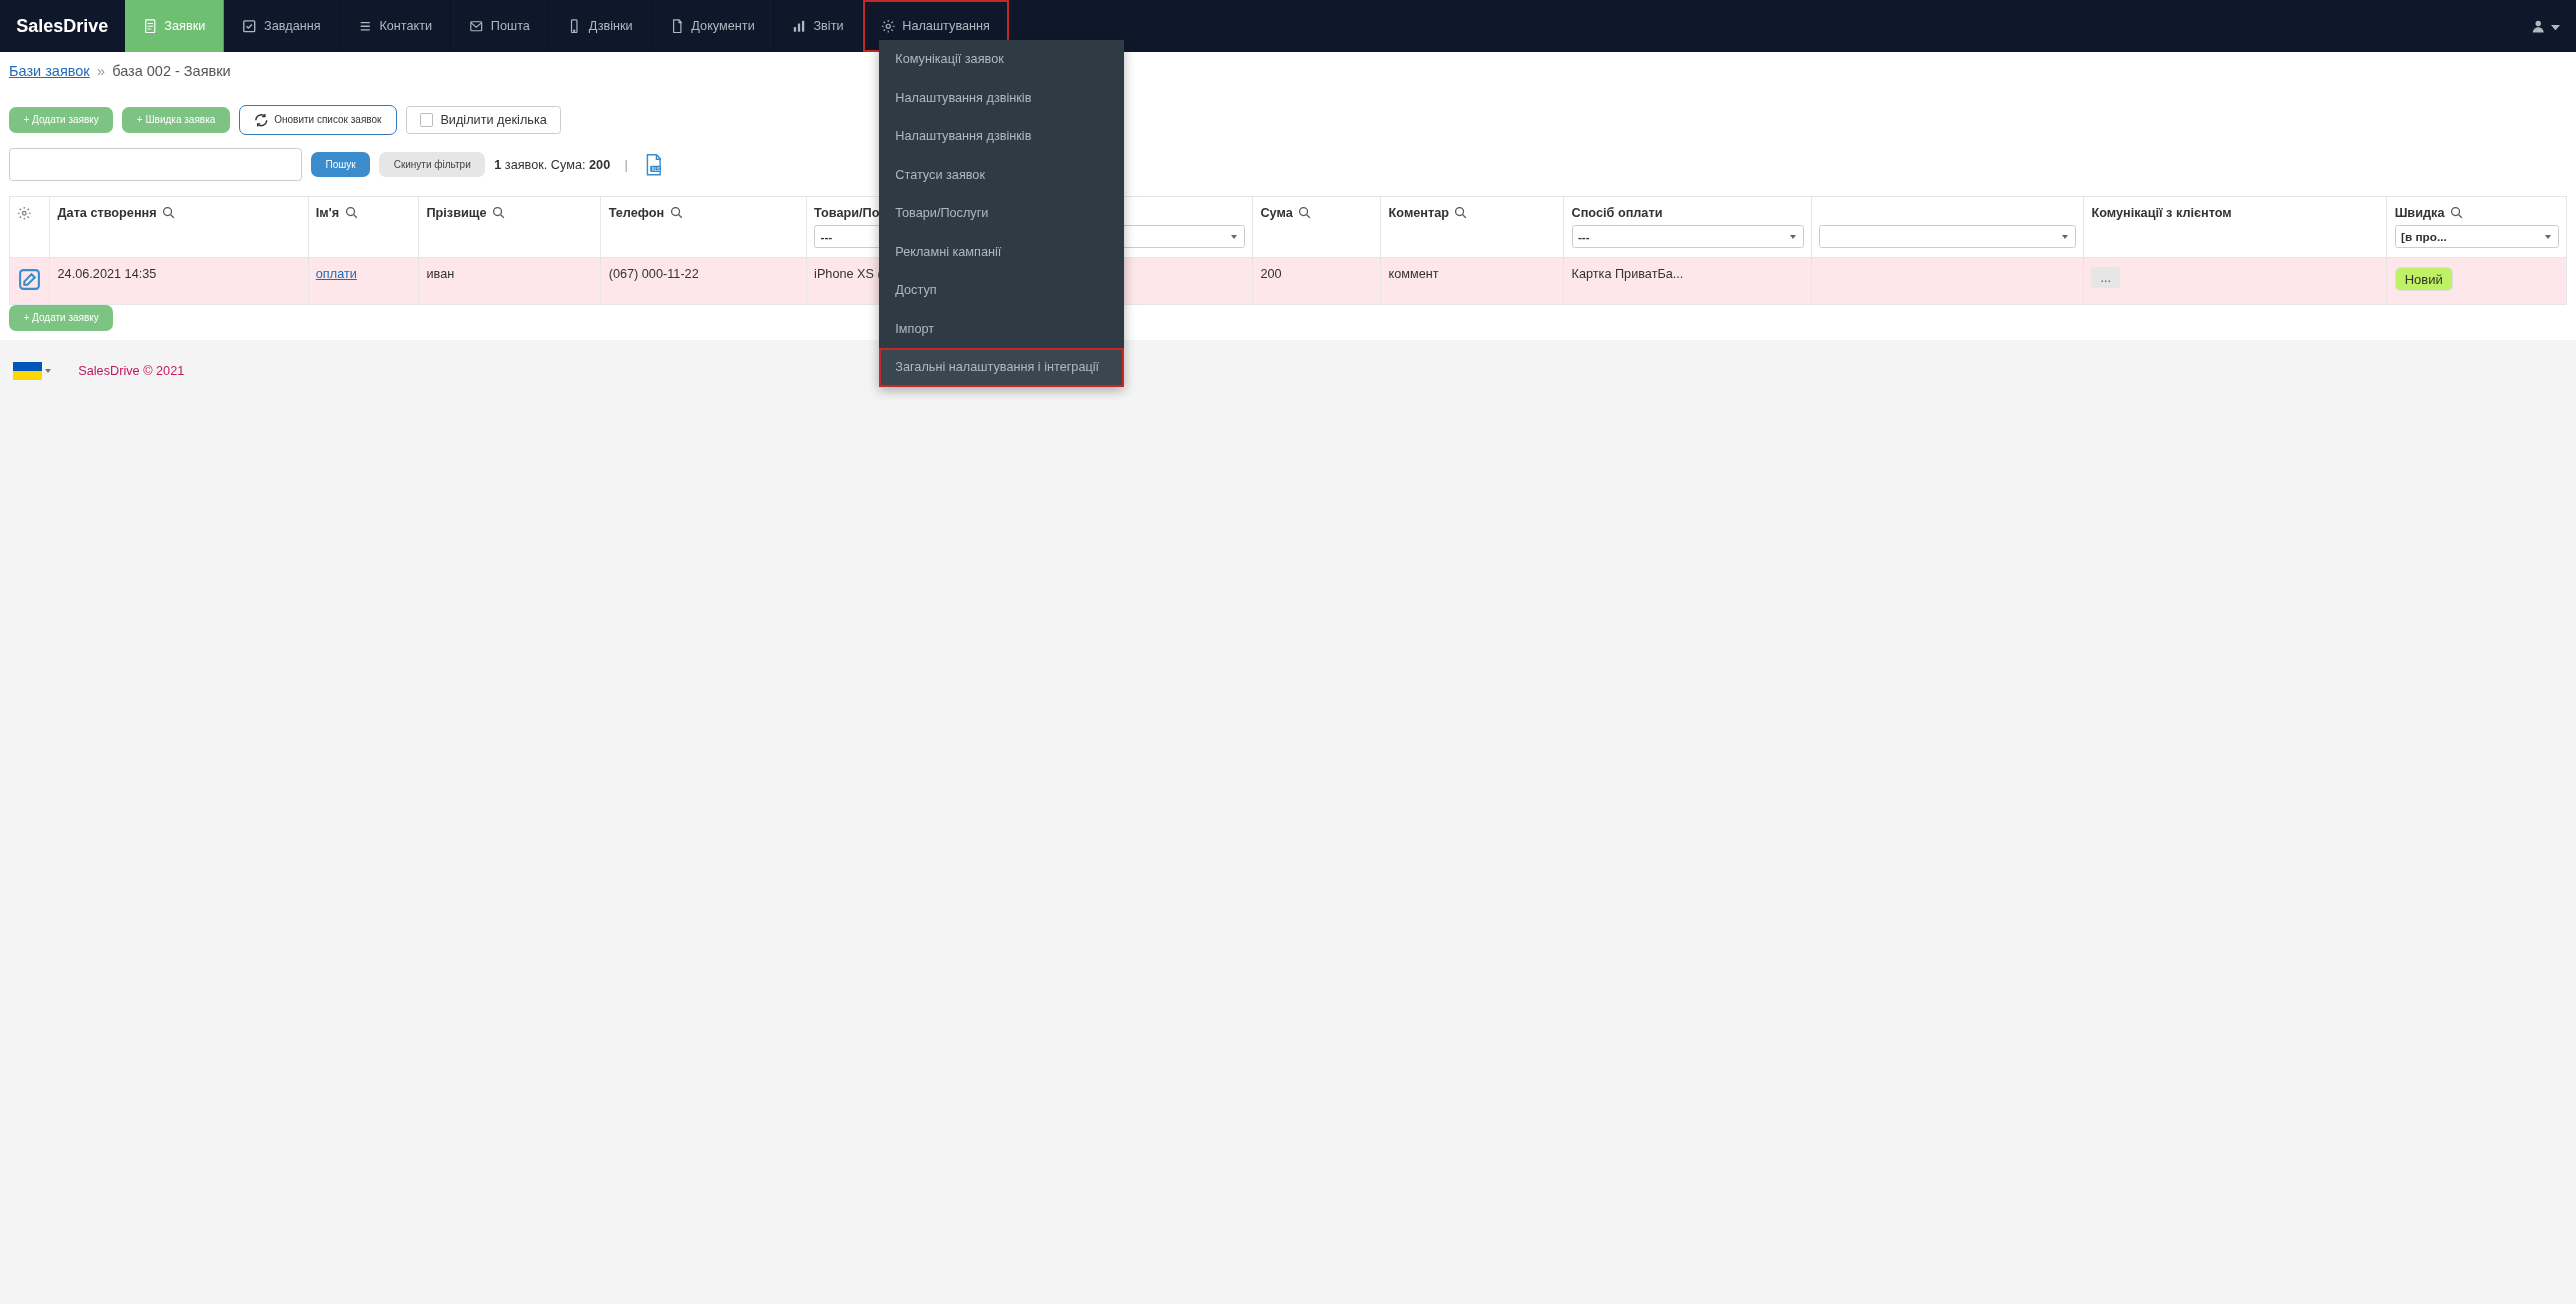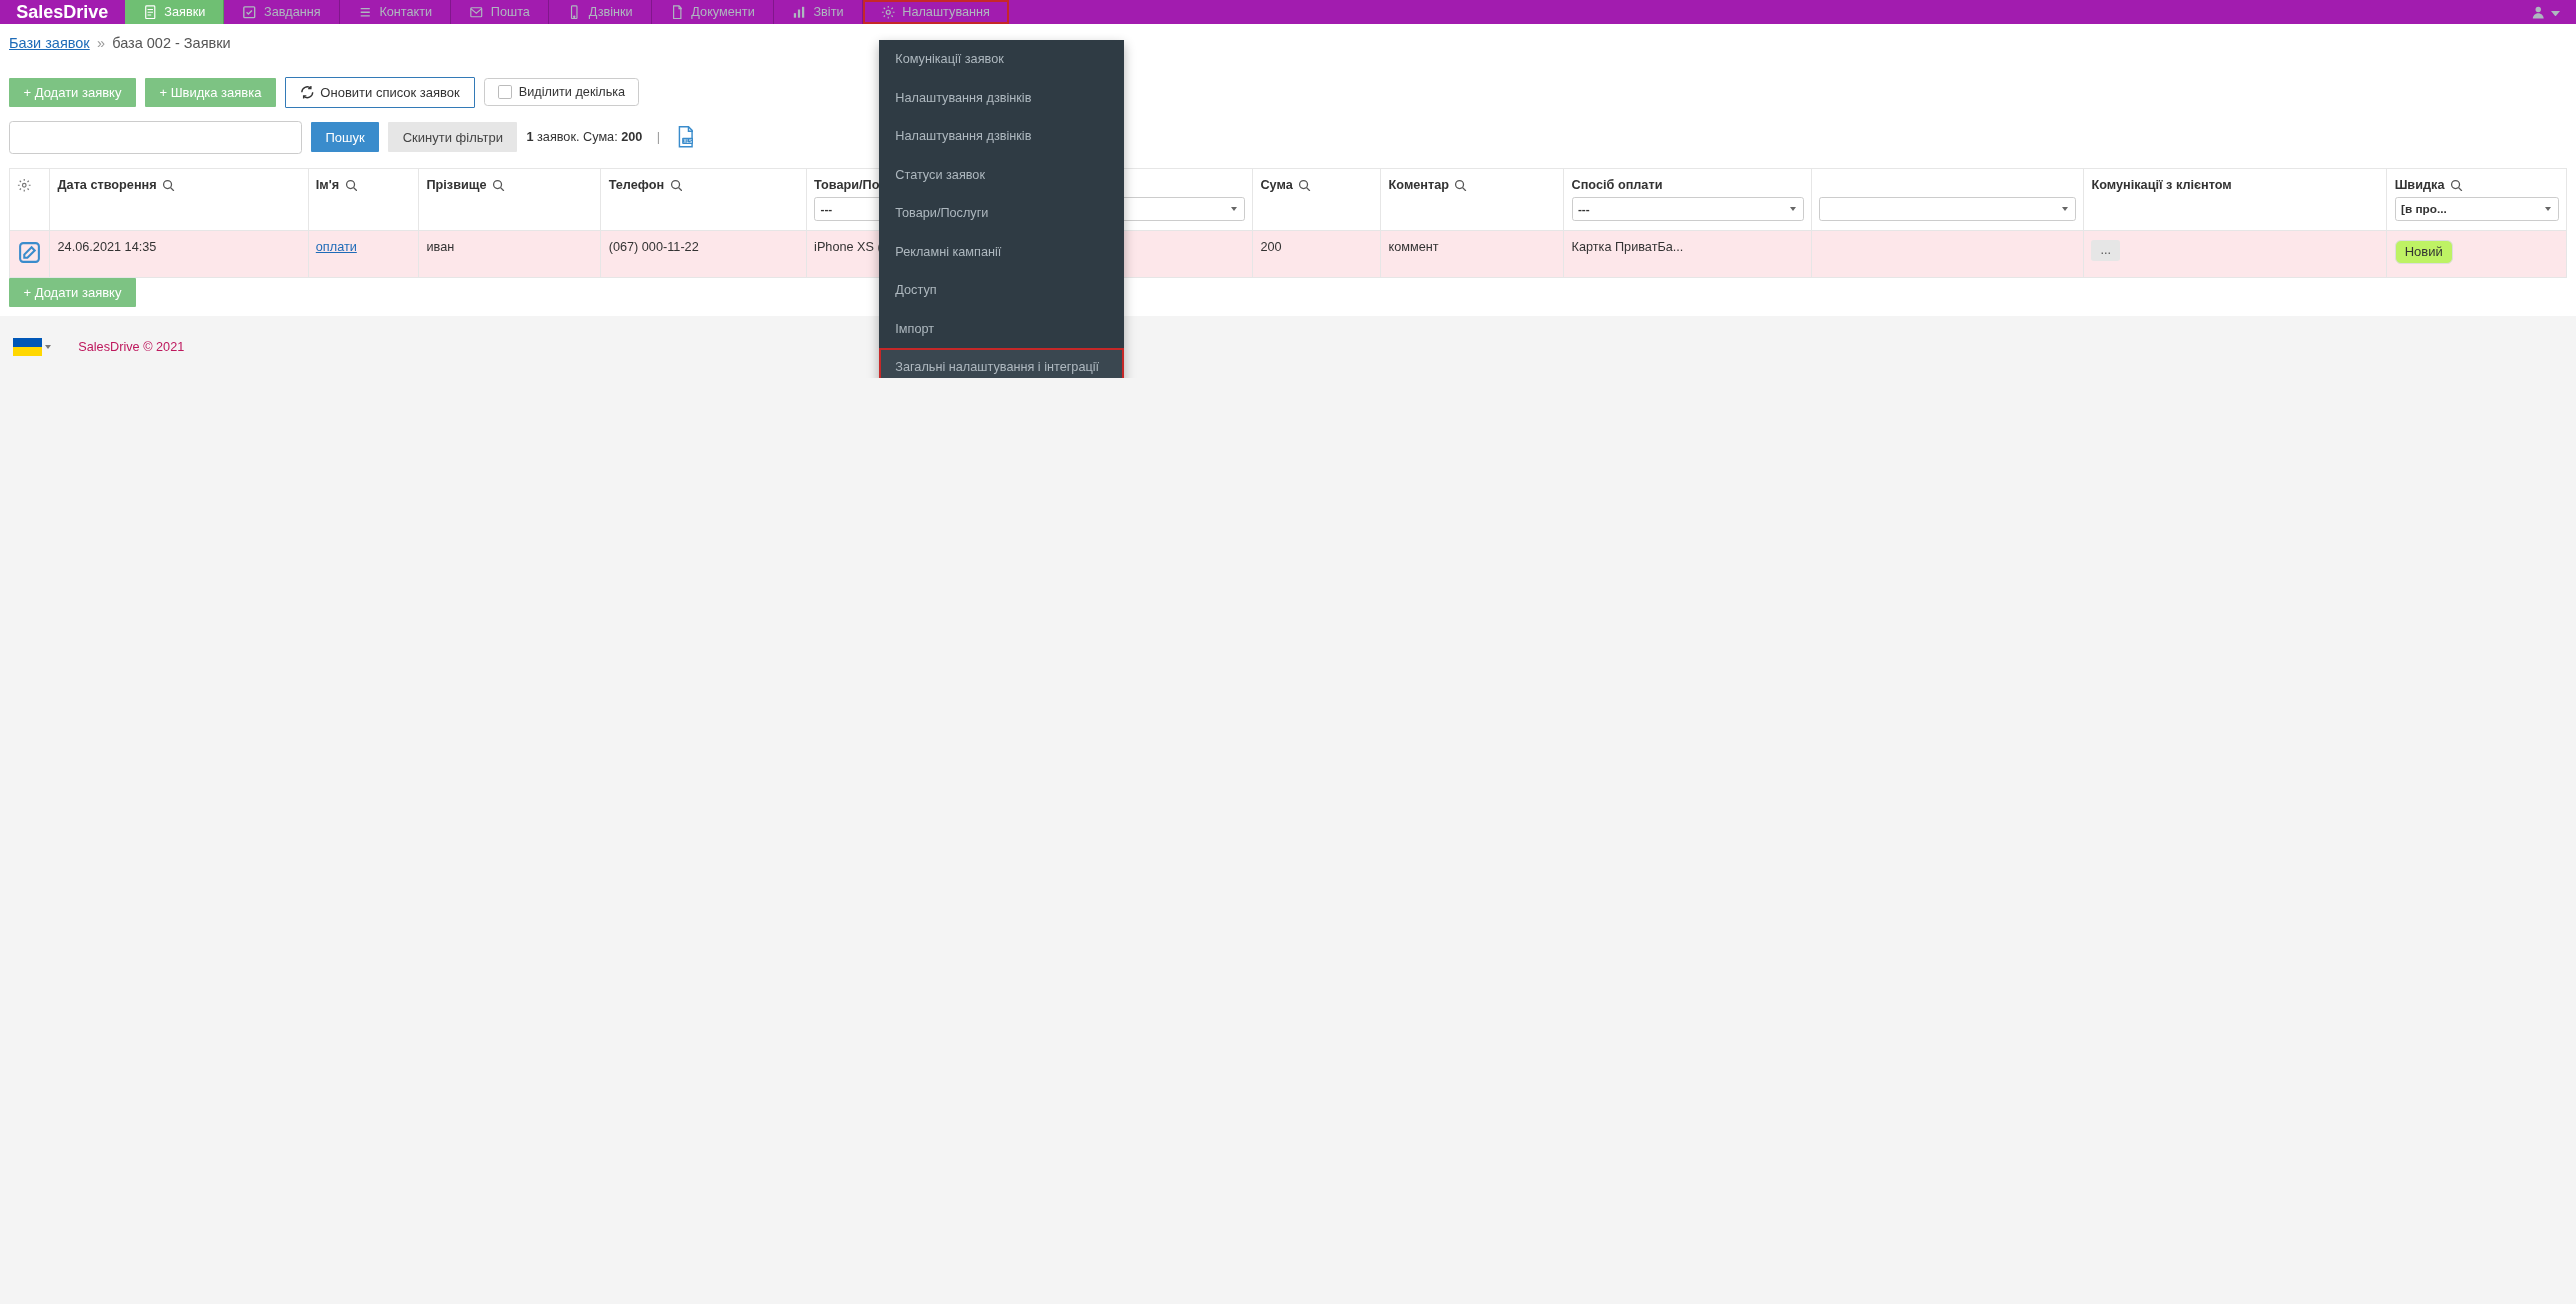--- a/index.html
+++ b/index.html
@@ -1,35 +1,35 @@
 <!DOCTYPE html>
 <html style="font-size:14.5px"><head>
 <meta charset="utf-8">
 <style>
   * { box-sizing: border-box; margin: 0; padding: 0; }
   body { font-family: -apple-system, "Helvetica Neue", Arial, sans-serif; font-size: 12.7px; background: #f4f4f4; color: #333; }
   
-  .topnav { background: #a21caf; display: flex; align-items: stretch; height: 24px; position: relative; }
+  .topnav { background: #0f172a; display: flex; align-items: stretch; height: 52px; position: relative; }
   .brand { color: #fff; font-weight: 700; font-size: 18px; padding: 0 16.3px; display: flex; align-items: center; }
   .nav-item { display: flex; align-items: center; gap: 7.2px; padding: 0 18px; color: #aeb8bf; cursor: pointer; border-right: 0.9px solid rgba(0,0,0,.2); font-size: 12.7px; }
   .nav-item.active { background: #6fbf73; color: #fff; }
   .nav-item.highlight { outline: 2.7px solid #c62828; outline-offset: -2.7px; }
   .nav-spacer { flex: 1; }
   .user-menu { display: flex; align-items: center; color: #aeb8bf; padding: 0 16.3px; gap: 5.4px; cursor: pointer; }
   
   .icon { display: inline-flex; width: 14.5px; height: 14.5px; align-items: center; justify-content: center; }
   
   .breadcrumb { background: #fff; padding: 11px 9px; display: flex; align-items: center; gap: 7.2px; font-size: 14.5px; color: #555; }
   .breadcrumb a { color: #1e6bb8; text-decoration: underline; }
   .breadcrumb .sep { color: #999; }
   
   .content { background: #fff; margin: 0 0 0 0; padding: 14.5px 9px 9px; }
   
   .action-row { display: flex; gap: 9px; align-items: center; margin-bottom: 12.7px; }
-  .btn { padding: 7.2px 14.5px; border-radius: 1px; border: none; cursor: pointer; font-size: 13px; }
+  .btn { padding: 7.2px 14.5px; border-radius: 7px; border: none; cursor: pointer; font-size: 10px; }
   .btn-green { background: #7dc383; color: #fff; }
   .btn-outline-blue { background: #fff; border: 0.9px solid #337ab7; color: #333; display: flex; align-items: center; gap: 5.4px; }
   .btn-checkbox { background: #fff; border: 0.9px solid #ccc; display: flex; align-items: center; gap: 7.2px; padding: 6.3px 12.7px; border-radius: 3.6px; }
   .chk { width: 13.6px; height: 13.6px; border: 0.9px solid #bbb; border-radius: 1.8px; }
   
   .filter-row { display: flex; gap: 9px; align-items: center; margin-bottom: 14.5px; }
   .search-box { width: 293px; height: 33px; border: 0.9px solid #ccc; border-radius: 3.6px; padding: 5.4px 9px; }
   .btn-blue { background: #3a8ccc; color: #fff; }
   .btn-gray { background: #e6e6e6; color: #444; }
   .summary { color: #333; font-size: 12.7px; }

